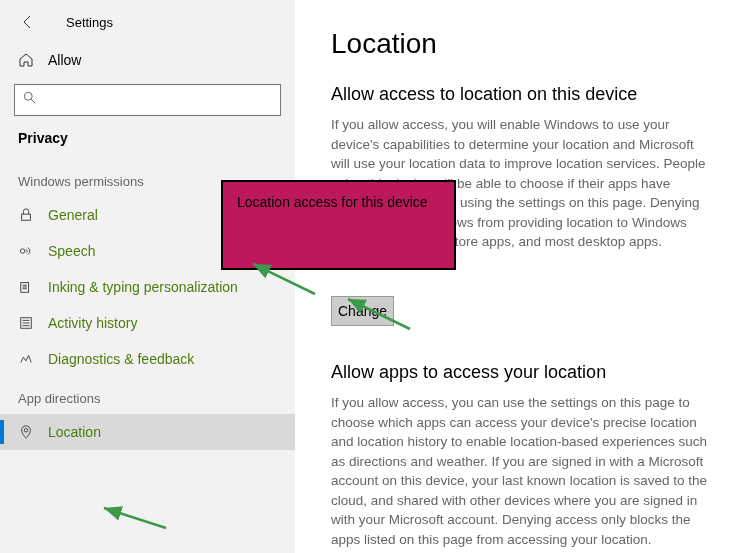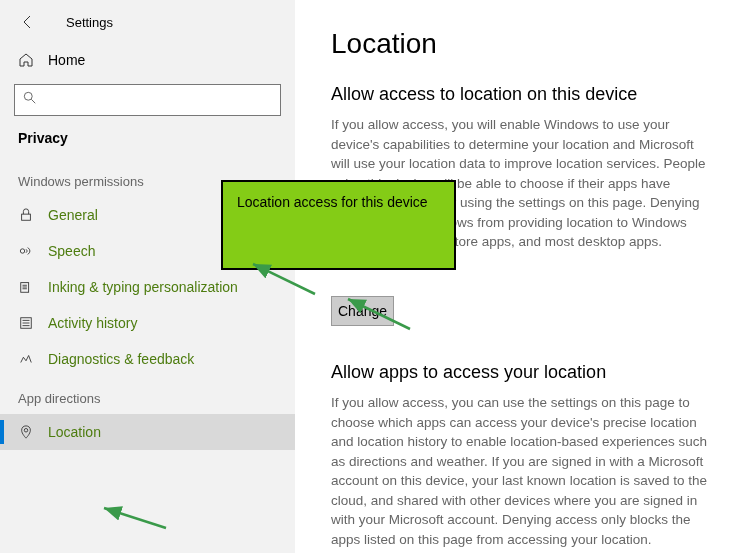--- a/index.html
+++ b/index.html
@@ -35,21 +35,21 @@
     .desc { font-size: 13.5px; color: #666; line-height: 1.45; margin-bottom: 14px; }
 
     .change-btn { display: inline-block; background: #ccc; border: 1px solid #999; padding: 6px 6px; font-size: 14px; margin-bottom: 36px; cursor: pointer; }
 
     .toggle-row { display: flex; align-items: center; gap: 12px; }
     .toggle { width: 40px; height: 20px; border-radius: 10px; background: #0078d4; position: relative; cursor: pointer; display: inline-block; }
     .toggle::after { content: ""; position: absolute; right: 3px; top: 3px; width: 14px; height: 14px; background: #fff; border-radius: 50%; }
     .toggle-label { font-size: 14px; }
 
     
-    .popup { position: absolute; left: 221px; top: 180px; width: 235px; height: 90px; background: #84cc16; border: 2px solid #000; padding: 12px 14px; z-index: 10; }
+    .popup { position: absolute; left: 221px; top: 180px; width: 235px; height: 90px; background: #be185d; border: 2px solid #000; padding: 12px 14px; z-index: 10; }
     .popup-title { font-size: 14px; margin-bottom: 10px; }
 
     
     .arrow { position: absolute; z-index: 20; }
     .arrow svg { display: block; }
   </style>
 </head>
 <body>
 
 <div class="sidebar">
@@ -61,21 +61,21 @@
     </div>
     <div class="title">Settings</div>
   </div>
 
   <div class="home-row">
     <div class="icon">
       <svg width="16" height="16" viewBox="0 0 16 16">
           <path d="M2 7 L8 2 L14 7 V14 H10 V10 H6 V14 H2 Z" stroke="#333" stroke-width="1" fill="none"></path>
         </svg>
     </div>
-    <span>Home</span>
+    <span>Allow</span>
   </div>
 
   <div class="search-box">
     <div class="icon">
       <svg width="14" height="14" viewBox="0 0 16 16">
           <circle cx="6" cy="6" r="4.5" stroke="#555" stroke-width="1" fill="none"></circle>
           <line x1="9.5" y1="9.5" x2="14" y2="14" stroke="#555" stroke-width="1"></line>
         </svg>
     </div>
   </div>

